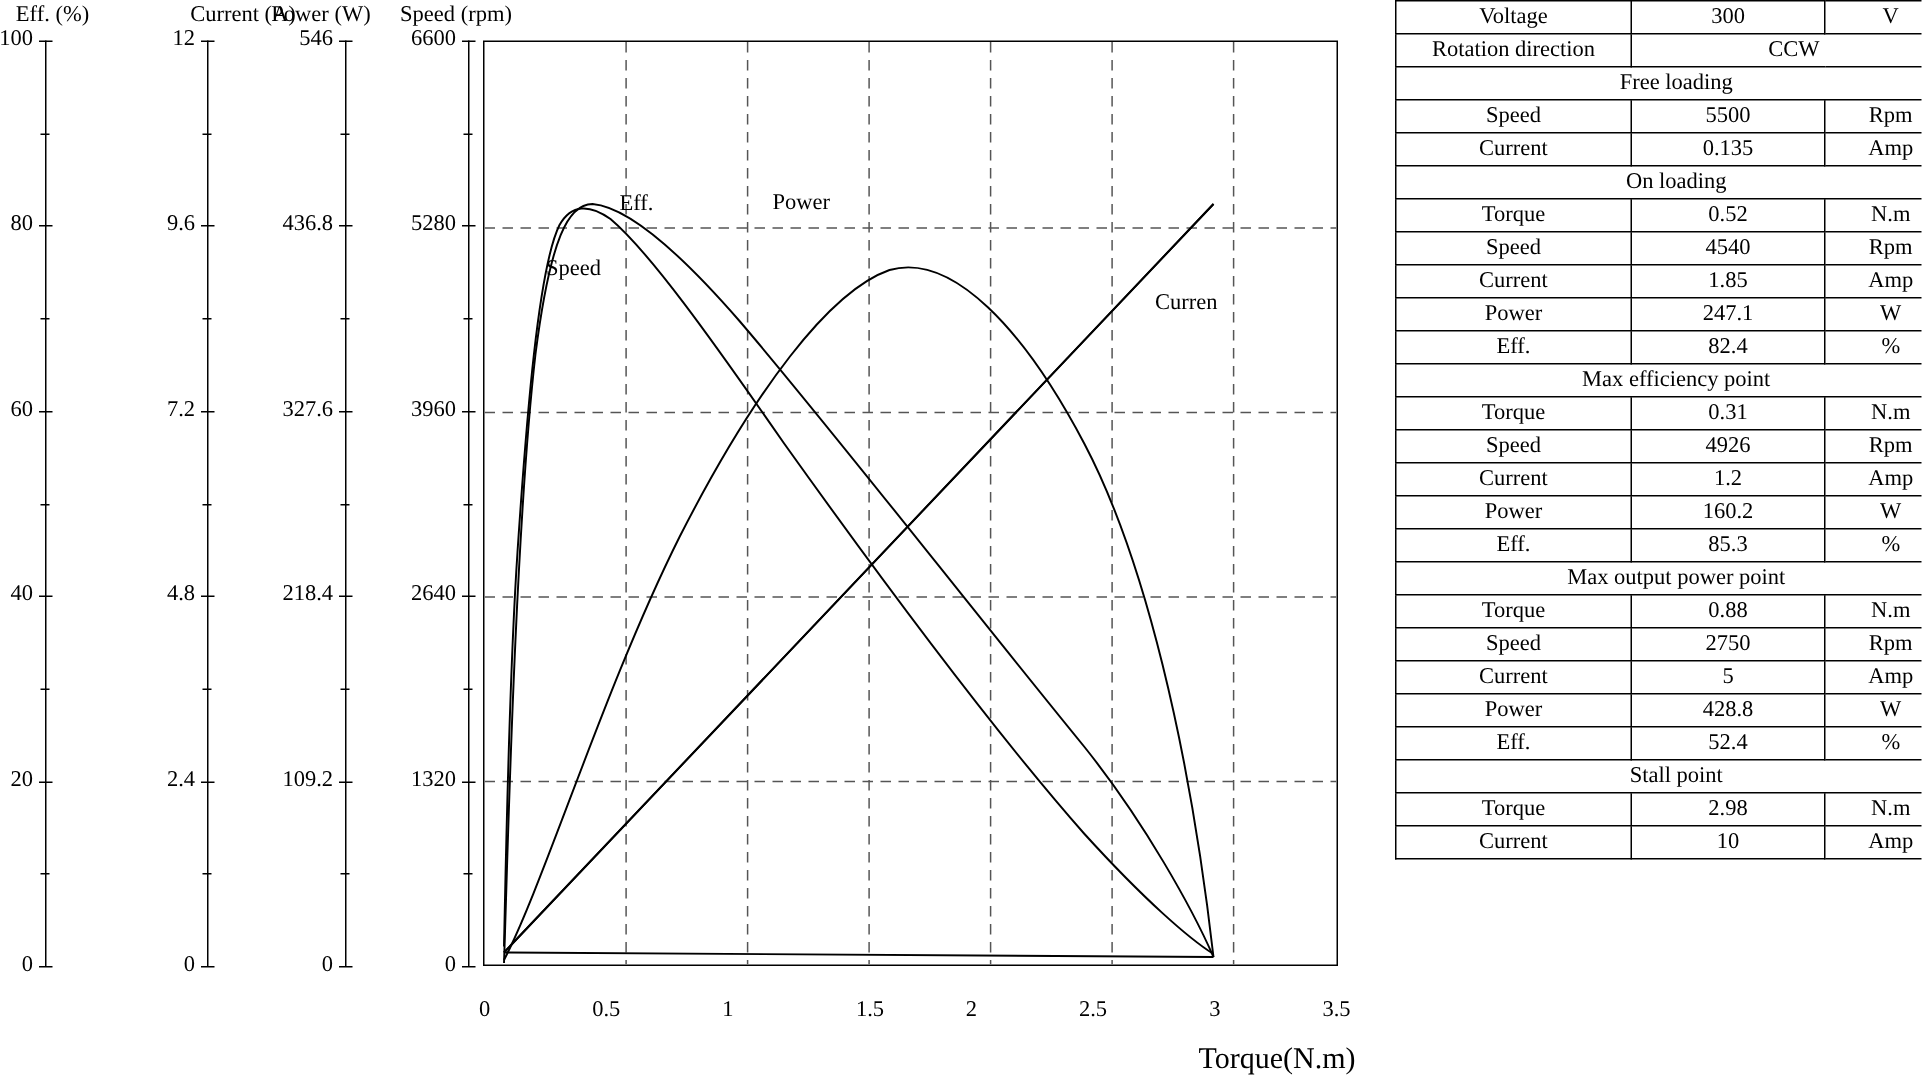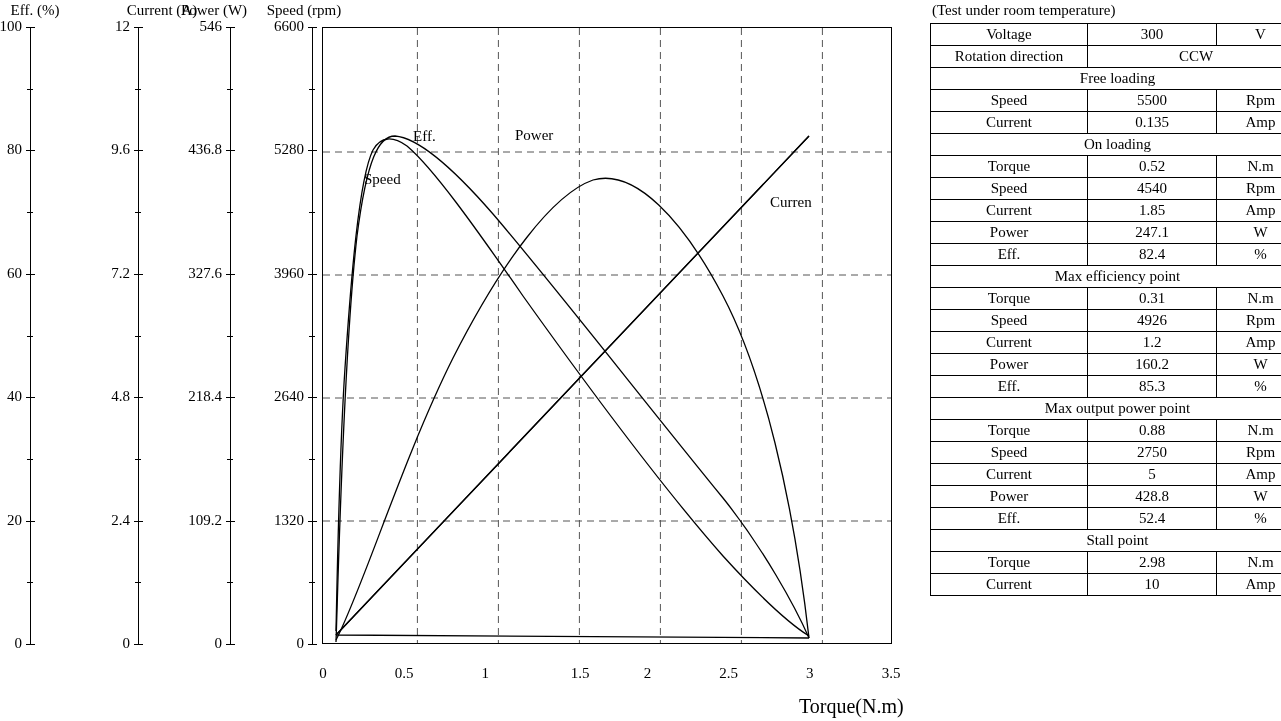--- a/index.html
+++ b/index.html
@@ -219,21 +219,20 @@
       <span class="xtick-label" style="left: 460.286px; width: 50px; top: 665px;">1</span>
       <span class="xtick-label" style="left: 555px; width: 50px; top: 665px;">1.5</span>
       <span class="xtick-label" style="left: 622.571px; width: 50px; top: 665px;">2</span>
       <span class="xtick-label" style="left: 703.714px; width: 50px; top: 665px;">2.5</span>
       <span class="xtick-label" style="left: 784.857px; width: 50px; top: 665px;">3</span>
       <span class="xtick-label" style="left: 866px; width: 50px; top: 665px;">3.5</span>
     </div>
   <span class="xaxis-title" style="left:799px;top:695px;">Torque(N.m)</span>
 
   <div class="table-wrap">
-    <div class="table-note">(Test under room temperature)</div>
     <table class="spec">
       <tbody id="spec-body">
           <tr>
             <td class="c1">Voltage</td>
             <td class="c2">300</td>
             <td class="c3">V</td>
           </tr>
           <tr>
             <td class="c1">Rotation direction</td>
             <td colspan="2">CCW</td>

